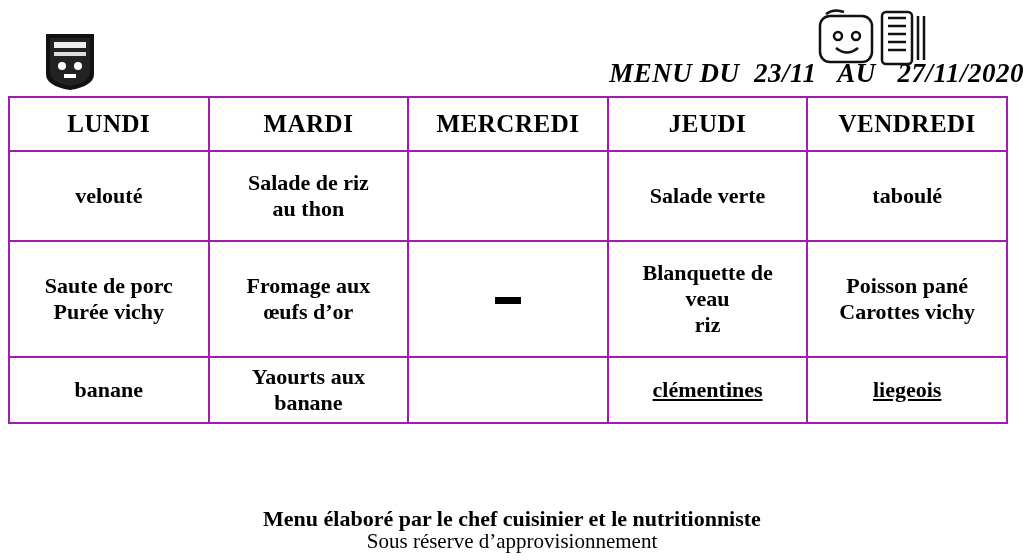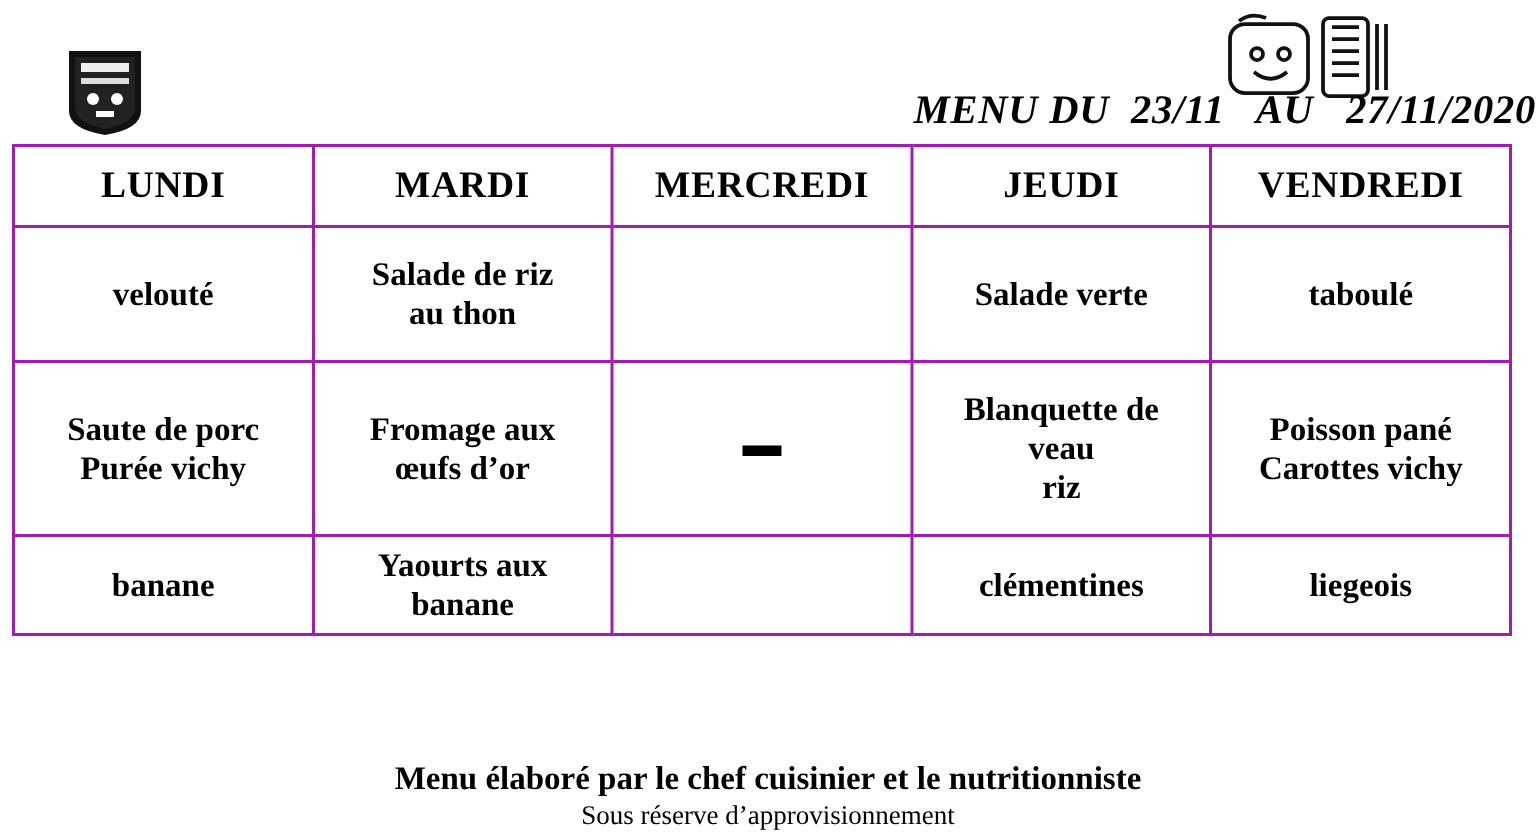--- a/index.html
+++ b/index.html
@@ -97,41 +97,41 @@
   
   .row-entree td.e-mardi { vertical-align: middle; border-radius: 13px; }
   .row-entree td.e-lundi { vertical-align: bottom; }
   .row-entree td.e-jeudi, .row-entree td.e-vendredi { vertical-align: top; }
 
   .row-fromage td.f-jeudi, .row-fromage td.f-vendredi { vertical-align: top; }
   .row-fromage td.f-lundi, .row-fromage td.f-mardi { vertical-align: bottom; }
 
   .row-dessert td.d-mardi { vertical-align: middle; }
   .row-dessert td.d-lundi { vertical-align: bottom; border-radius: 13px; }
-  .row-dessert td.d-jeudi, .row-dessert td.d-vendredi { vertical-align: top; }
+  .row-dessert td.d-jeudi, .row-dessert td.d-vendredi { vertical-align: top; text-decoration: underline; }
 
   
   #footer-note {
     position: absolute;
     left: 0;
     right: 0;
     bottom: 28px;
     text-align: center;
     font-family: "Liberation Serif", serif;
     font-weight: bold;
     font-size: 22px;
   }
   #footer-subnote {
     position: absolute;
     left: 0;
     right: 0;
     bottom: 6px;
     text-align: center;
     font-family: "Liberation Serif", serif;
-    font-size: 18px;
+    font-size: 21px;
   }
 </style>
 </head>
 <body>
 
 <div class="clipart" id="logo-crest">
   <svg width="56" height="62" viewBox="0 0 56 62" xmlns="http://www.w3.org/2000/svg">
     <path d="M4 4 H52 V44 Q52 56 28 60 Q4 56 4 44 Z" fill="#111"></path>
     <path d="M8 8 H48 V42 Q48 52 28 56 Q8 52 8 42 Z" fill="#222"></path>
     <rect x="12" y="12" width="32" height="6" fill="#eee"></rect>

